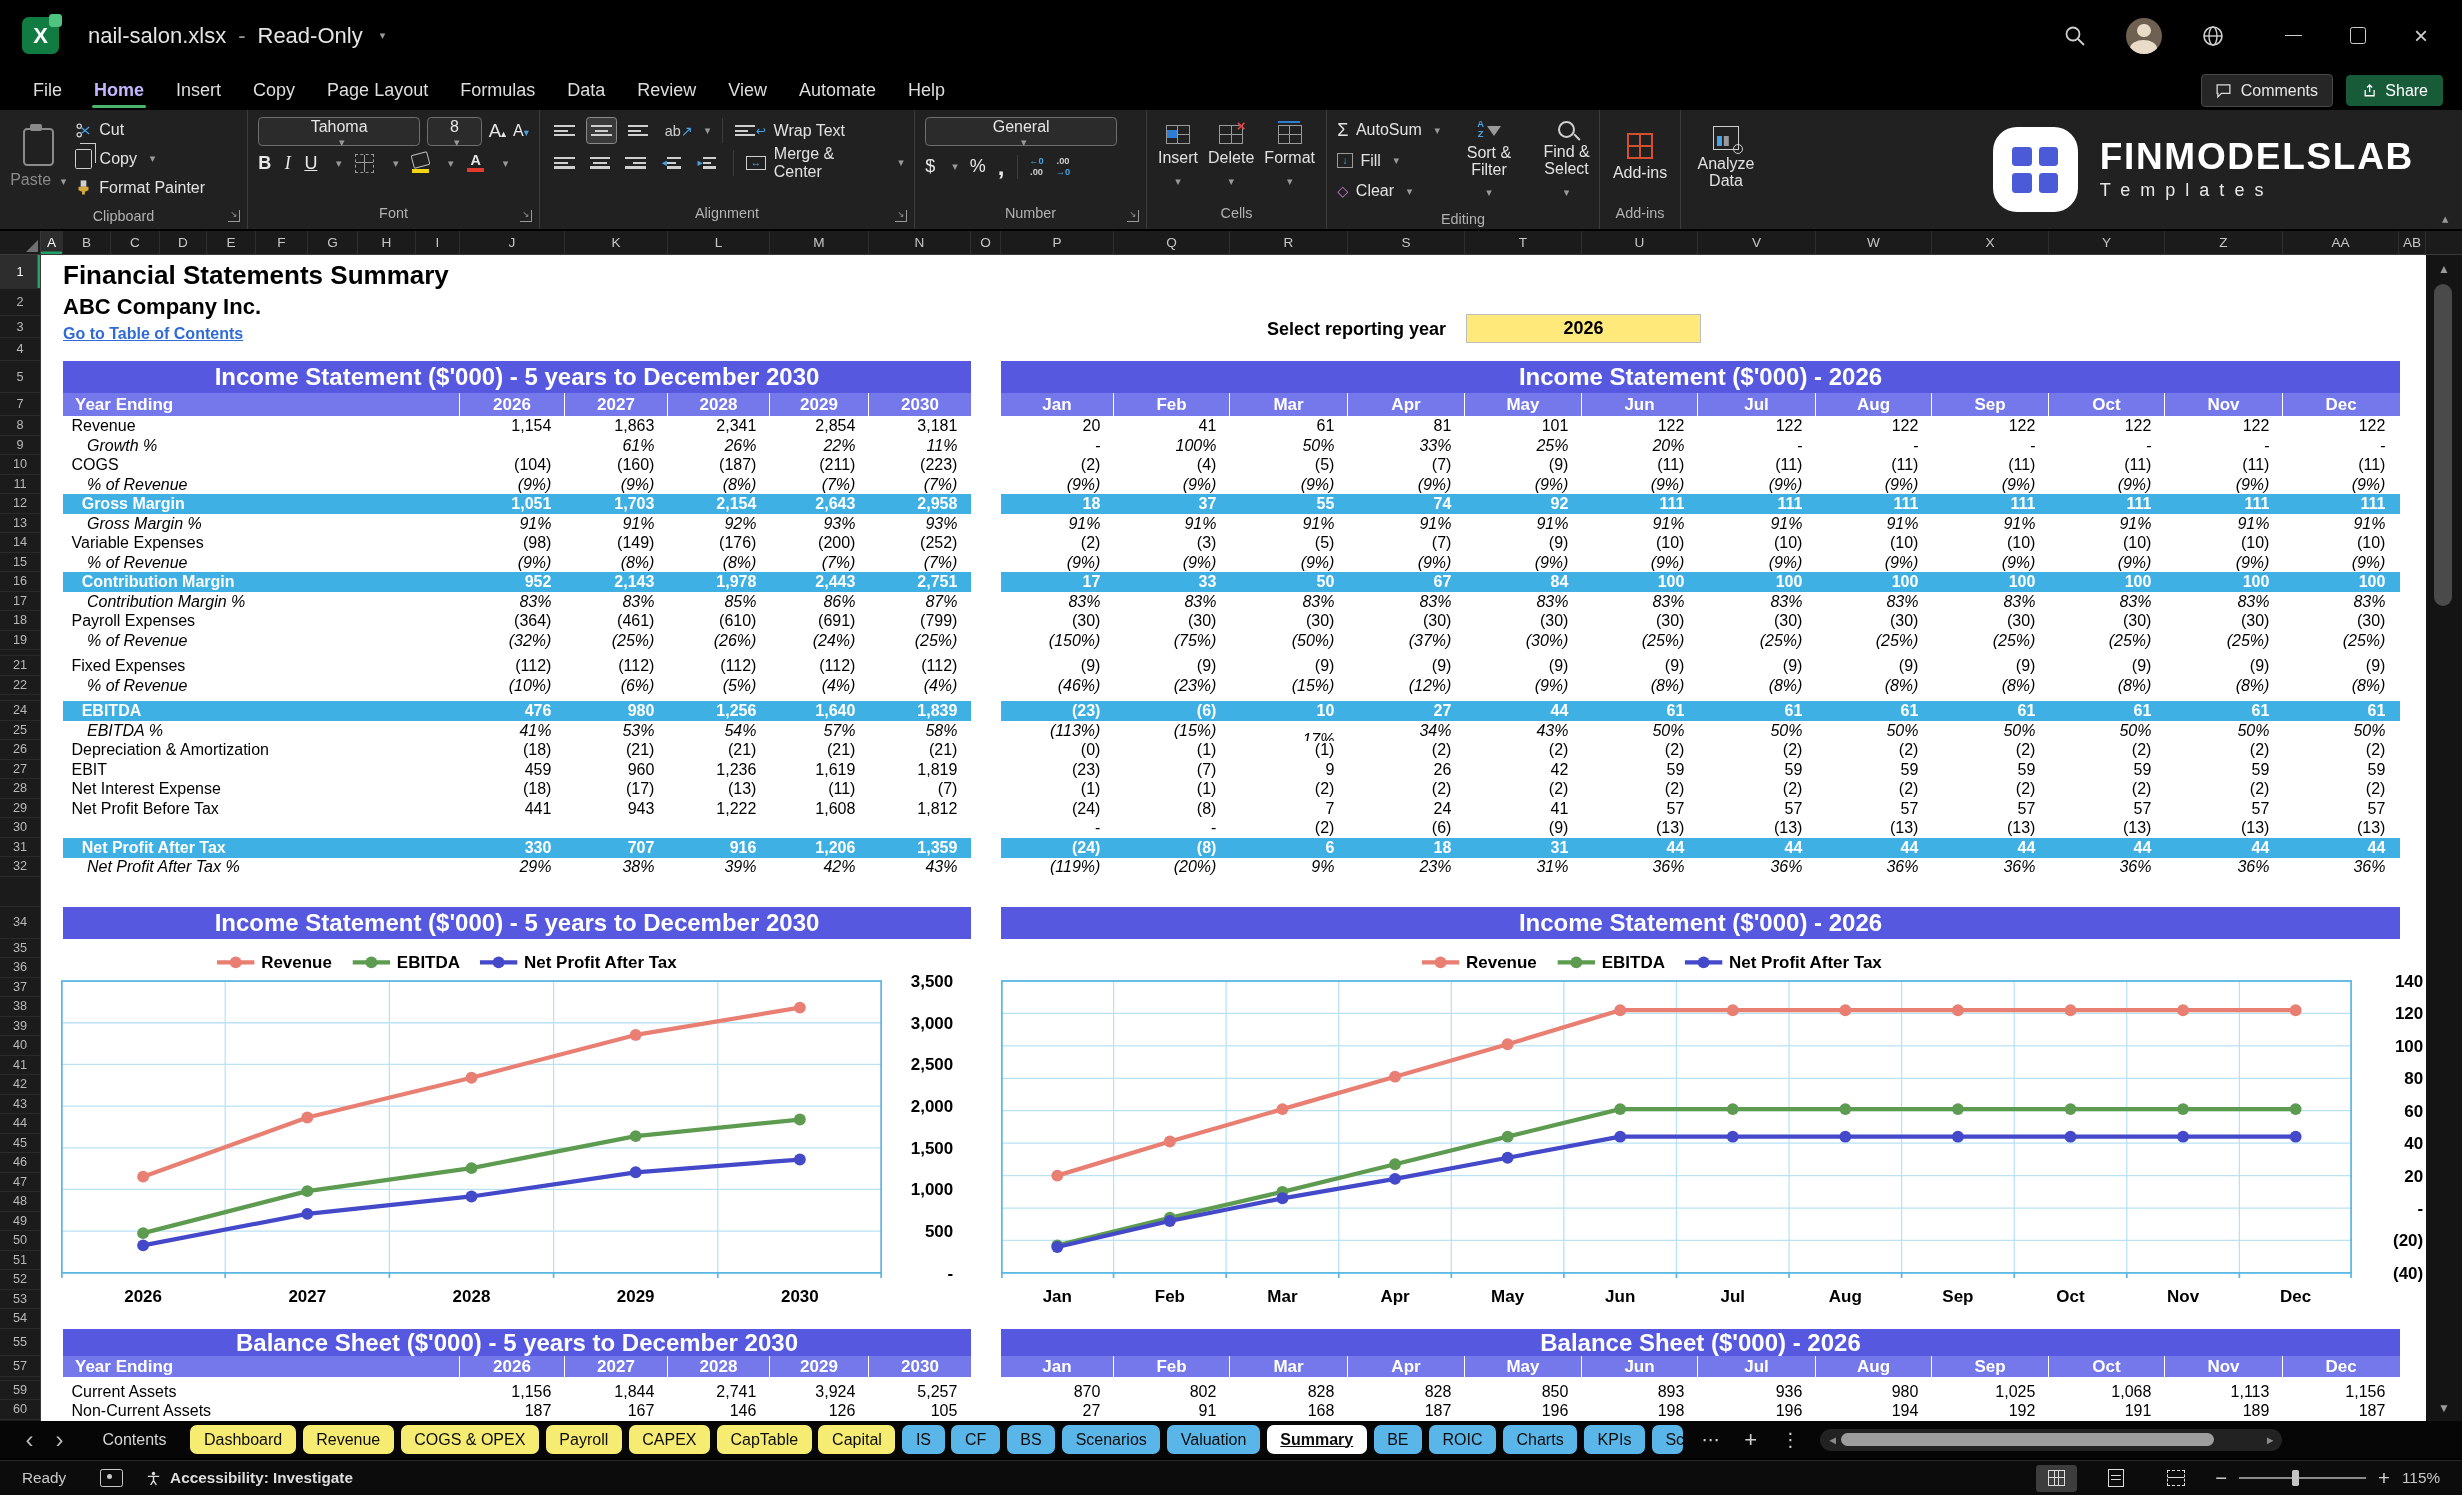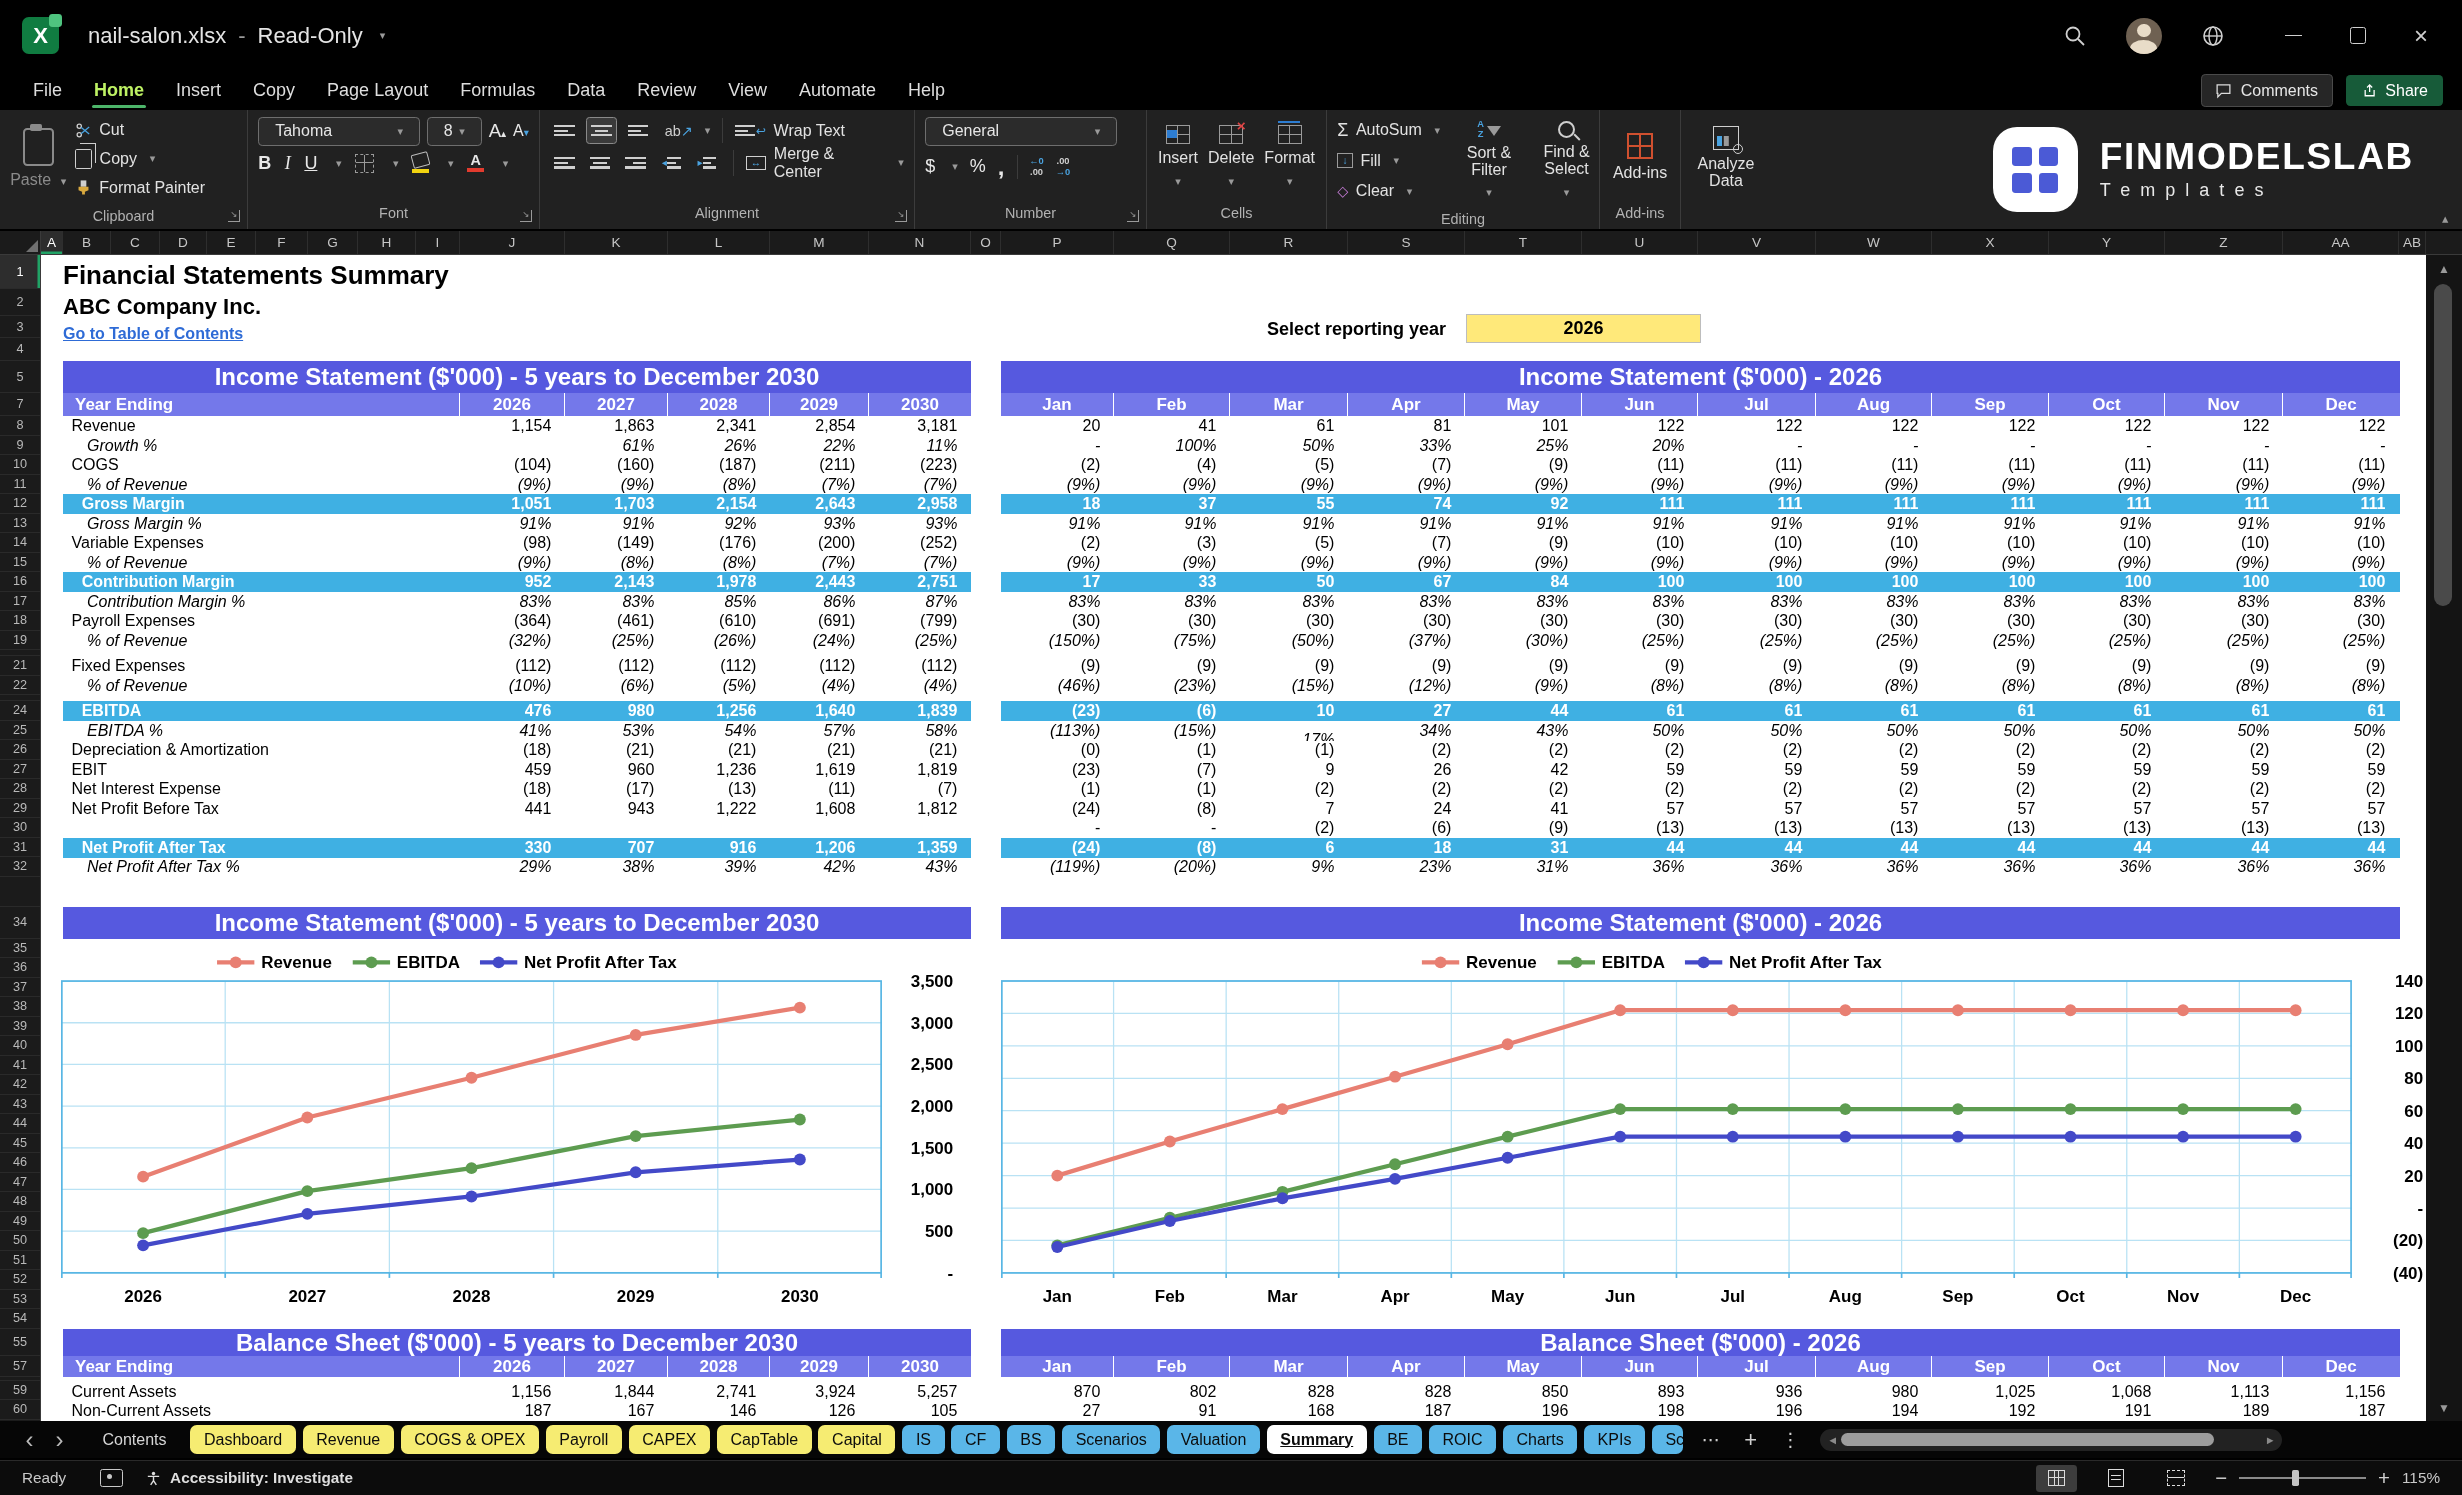--- a/index.html
+++ b/index.html
@@ -16,40 +16,40 @@
   .winctl{display:flex;align-items:center;gap:48px;margin-left:20.4px;}
   .w-min{width:17px;height:1.7px;background:#cfcfcf;display:inline-block;}
   .w-max{width:14.4px;height:14.4px;border:1.7px solid #cfcfcf;border-radius:2.5px;display:inline-block;}
   .w-close{font-size:24px;color:#cfcfcf;line-height:17px;}
   .avatar{width:36px;height:36px;border-radius:50%;background:#6f6152;position:relative;overflow:hidden;}
   .avatar::before{content:'';position:absolute;left:11px;top:6px;width:13.6px;height:13.6px;border-radius:50%;background:#e8dcc8;}
   .avatar::after{content:'';position:absolute;left:4.2px;top:22px;width:27px;height:17px;border-radius:50% 50% 0 0;background:#e8dcc8;}
   
   .mb{position:absolute;top:71px;left:0;right:0;height:39px;display:flex;align-items:center;padding-left:17px;box-sizing:border-box;}
   .mb-item{padding:0 16px;font-size:18px;color:#dedede;position:relative;height:39px;display:flex;align-items:center;cursor:default;}
-  .mb-item.active{color:#bef264;font-weight:bold;}
+  .mb-item.active{color:#c4b5fd;font-weight:bold;}
   .mb-item.active::after{content:'';position:absolute;left:13.6px;right:13.6px;bottom:1.7px;height:3.4px;background:#4DB56A;border-radius:1.7px;}
   .mb-right{margin-left:auto;display:flex;gap:13.6px;padding-right:18.7px;align-items:center;}
   .btn-cm{display:flex;align-items:center;gap:8.5px;background:#262626;border:0.8px solid #4a4a4a;border-radius:4.2px;height:31px;padding:0 13.6px;font-size:16px;color:#e6e6e6;}
   .btn-sh{display:flex;align-items:center;gap:8.5px;background:#175B39;border-radius:4.2px;height:31px;padding:0 15.3px;font-size:16px;color:#fff;}
   
   .rb{position:absolute;top:110px;left:0;right:0;height:120px;background:#212121;display:flex;border-bottom:1.7px solid #000;box-sizing:border-box;}
   .rgrp{border-right:0.8px solid #3c3c3c;display:flex;flex-direction:column;box-sizing:border-box;position:relative;flex:none;}
   .rbody{flex:1;display:flex;align-items:center;padding:6.8px 10.2px;gap:8.5px;box-sizing:border-box;}
   .rlabel{height:24px;text-align:center;color:#b2b2b2;font-size:14.4px;position:relative;}
   .launcher{position:absolute;right:6.8px;bottom:6.8px;width:11px;height:11px;border-right:1.3px solid #9a9a9a;border-bottom:1.3px solid #9a9a9a;font-size:8.5px;color:#9a9a9a;line-height:9.3px;text-align:center;}
   .rbtn{display:flex;gap:7.6px;align-items:center;font-size:16px;color:#e2e2e2;height:27px;}
   .stack{display:flex;flex-direction:column;justify-content:center;gap:1.7px;}
   .bigbtn{display:flex;flex-direction:column;align-items:center;justify-content:center;gap:5.1px;font-size:16px;color:#e2e2e2;text-align:center;line-height:18px;}
   .paste{color:#8a8a8a;}
   .i-paste{width:27px;height:34px;border:2.1px solid #8a8a8a;border-radius:4.2px;position:relative;}
   .i-paste::before{content:'';position:absolute;top:-6px;left:5.1px;width:12.7px;height:6.8px;background:#8a8a8a;border-radius:1.7px;}
   .i-copy{width:15.3px;height:18.7px;border:1.7px solid #cfcfcf;border-radius:1.7px;position:relative;}
   .i-copy::before{content:'';position:absolute;left:4.2px;top:-6.8px;width:15.3px;height:18.7px;border-top:1.7px solid #cfcfcf;border-right:1.7px solid #cfcfcf;}
-  .sel{background:#2b2b2b;border:0.8px solid #6e6e6e;border-radius:4.2px;display:flex;align-items:center;padding:0 16px;height:29px;font-size:16px;color:#e6e6e6;justify-content:space-between;box-sizing:border-box;}
+  .sel{background:#2b2b2b;border:0.8px solid #6e6e6e;border-radius:4.2px;display:flex;align-items:center;padding:0 16px;height:29px;font-size:16px;color:#e6e6e6;justify-content:space-between;box-sizing:border-box;flex-direction:column;}
   .bold{font-weight:bold;font-size:18px;}
   .ital{font-style:italic;font-family:"Liberation Serif",serif;font-size:18px;}
   .undl{text-decoration:underline;font-size:18px;}
   .i-borders{width:17px;height:17px;border:1.3px dashed #9a9a9a;background:linear-gradient(#9a9a9a,#9a9a9a) 50% 0/1.3px 100% no-repeat,linear-gradient(#9a9a9a,#9a9a9a) 0 50%/100% 1.3px no-repeat;}
   .cbar{display:flex;flex-direction:column;align-items:center;gap:1.7px;}
   .cbar .bar{width:17px;height:4.2px;}
   .i-fillb{width:15.3px;height:12px;border:1.7px solid #bdbdbd;transform:rotate(-15deg);border-radius:1.7px;}
   .bars{display:flex;flex-direction:column;gap:2.5px;width:20.4px;}
   .bars i{height:2.1px;background:#cfcfcf;display:block;}
   .bars.c i{margin:0 auto;}

